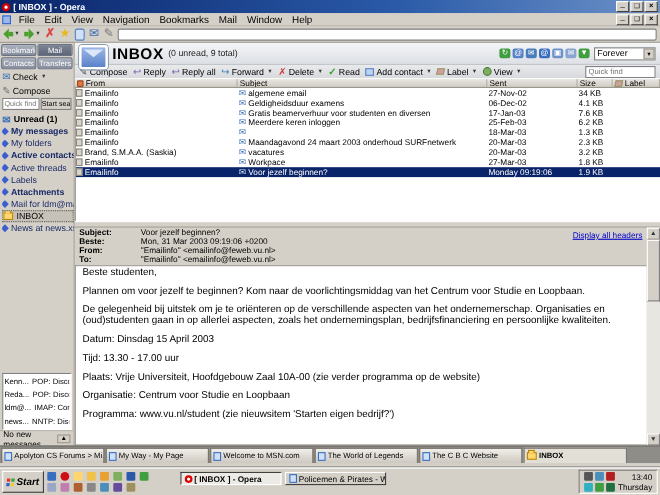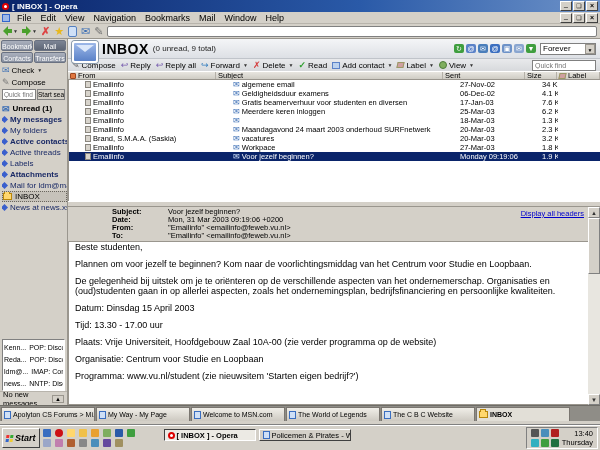--- a/index.html
+++ b/index.html
@@ -93,31 +93,31 @@
   .eye { width:8px; height:8px; background:#7fae5f; border-radius:50%; border:1px solid #4d7c3a; }
   .qfind { margin-left:auto; width:64px; height:11px; background:#fff; border:1px solid #808080; font-size:7px; color:#999; padding:0 2px; }
 
   .colhead { height:9px; display:flex; background:linear-gradient(#e8e6e0,#cfccc4); border-top:1px solid #fff; border-bottom:1px solid #9a968e; font-size:7.5px; }
   .ch { display:flex; align-items:center; gap:2px; padding:0 2px; border-right:1px solid #b4b0a8; overflow:hidden; }
   .cw-from {width:148px;} .cw-sub{width:227px;} .cw-sent{width:82px;} .cw-size{width:32px;} .cw-lab{flex:1;}
   .fhico { width:6px; height:6px; background:#e07840; border:1px solid #a04820; border-radius:1px; }
 
   .mlist { height:121px; background:#fff; overflow:hidden; border-left:1px solid #9a968e; }
   .mrow { display:flex; height:9px; align-items:center; font-size:7.5px; white-space:nowrap; }
-  .mrow .cell { overflow:hidden; display:flex; align-items:center; gap:2px; padding:0 16px; flex:none; }
+  .mrow .cell { overflow:hidden; display:flex; align-items:center; gap:2px; padding:0 0; flex:none; }
   .mrow.sel { background:#0a246a; color:#fff; }
   .pers { width:6px; height:7px; background:#d8d4cc; border:1px solid #8a868o; border:1px solid #8a867e; flex:none; }
   .senv { color:#3b6eb5; font-size:8px; flex:none; }
   .mrow.sel .senv { color:#cfe0f7; }
 
   .splitter { height:6px; background:#d4d0c8; border-top:1px solid #fff; border-bottom:1px solid #9a968e; }
 
   .msgarea { position:relative; flex:1; display:flex; flex-direction:column; }
   .mheaders { height:34px; background:#d4d0c8; padding:1px 14px 1px 4px; position:relative; font-size:7.5px; }
-  .hrow { display:flex; line-height:8px;margin-left:40px; }
+  .hrow { display:flex; line-height:8px; }
   .hrow .hl { width:56px; font-weight:bold; }
   .dah { position:absolute; right:16px; top:2px; color:#0000cc; text-decoration:underline; font-size:7.5px; }
   .mbody { flex:1; background:#fff; border:1px solid #9a968e; border-right:none; margin-right:12px; padding:0 6px; overflow:hidden; font-size:9px; line-height:10px; }
   .mbody p { margin-bottom:7px; }
   .vscroll { position:absolute; right:0; top:0; bottom:0; width:12px; background:#e8e6e0; display:flex; flex-direction:column; }
   .sb { height:11px; background:#d4d0c8; border:1px solid; border-color:#fff #808080 #808080 #fff; font-size:6px; text-align:center; line-height:10px; color:#333; }
   .sb.dn { margin-top:auto; }
   .thumb { height:56px; background:#d4d0c8; border:1px solid; border-color:#fff #808080 #808080 #fff; }
 
   .qreply { height:20px; display:flex; align-items:center; background:#d4d0c8; padding:1px 2px; gap:4px; }
@@ -418,21 +418,21 @@
     </div>
     <div class="mrow">
       <span class="cell cw-from">
           <span class="pers"></span>
           <span>Emailinfo</span>
         </span>
       <span class="cell cw-sub">
           <span class="senv">✉</span>
           <span>Meerdere keren inloggen</span>
         </span>
-      <span class="cell cw-sent">25-Mar-03</span>
+      <span class="cell cw-sent">25-Feb-03</span>
       <span class="cell cw-size">6.2 KB</span>
     </div>
     <div class="mrow">
       <span class="cell cw-from">
           <span class="pers"></span>
           <span>Emailinfo</span>
         </span>
       <span class="cell cw-sub">
           <span class="senv">✉</span>
         </span>
@@ -491,21 +491,21 @@
 
   <div class="splitter"></div>
 
   <div class="msgarea">
     <div class="mheaders">
       <div class="hrow">
           <span class="hl">Subject:</span>
           <span>Voor jezelf beginnen?</span>
         </div>
       <div class="hrow">
-          <span class="hl">Date:</span>
+          <span class="hl">Beste:</span>
           <span>Mon, 31 Mar 2003 09:19:06 +0200</span>
         </div>
       <div class="hrow">
           <span class="hl">From:</span>
           <span>"Emailinfo" &lt;emailinfo@feweb.vu.nl&gt;</span>
         </div>
       <div class="hrow">
           <span class="hl">To:</span>
           <span>"Emailinfo" &lt;emailinfo@feweb.vu.nl&gt;</span>
         </div>

